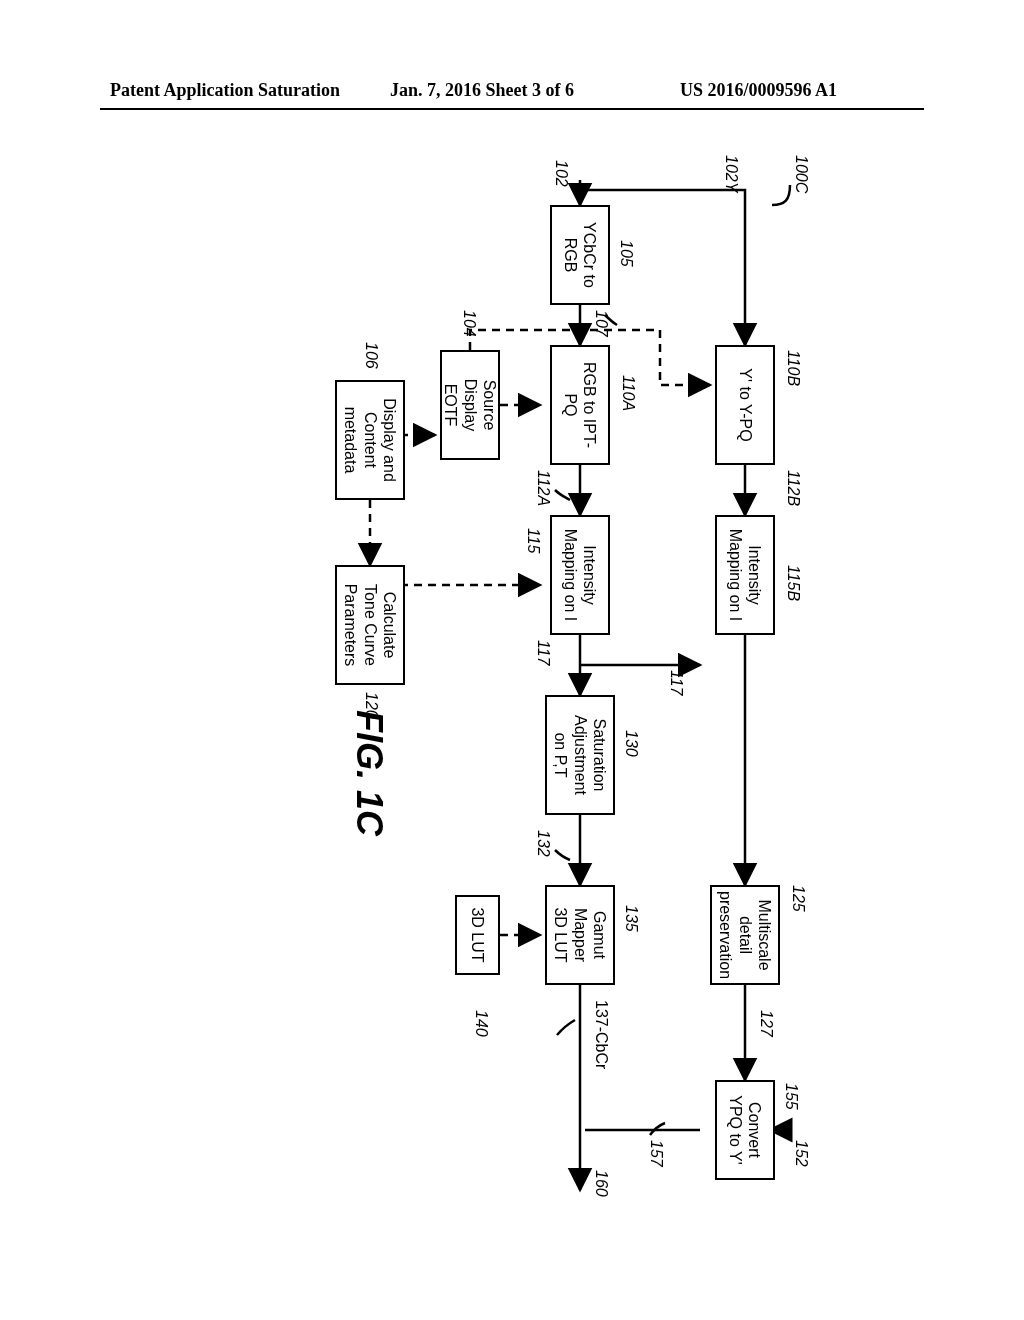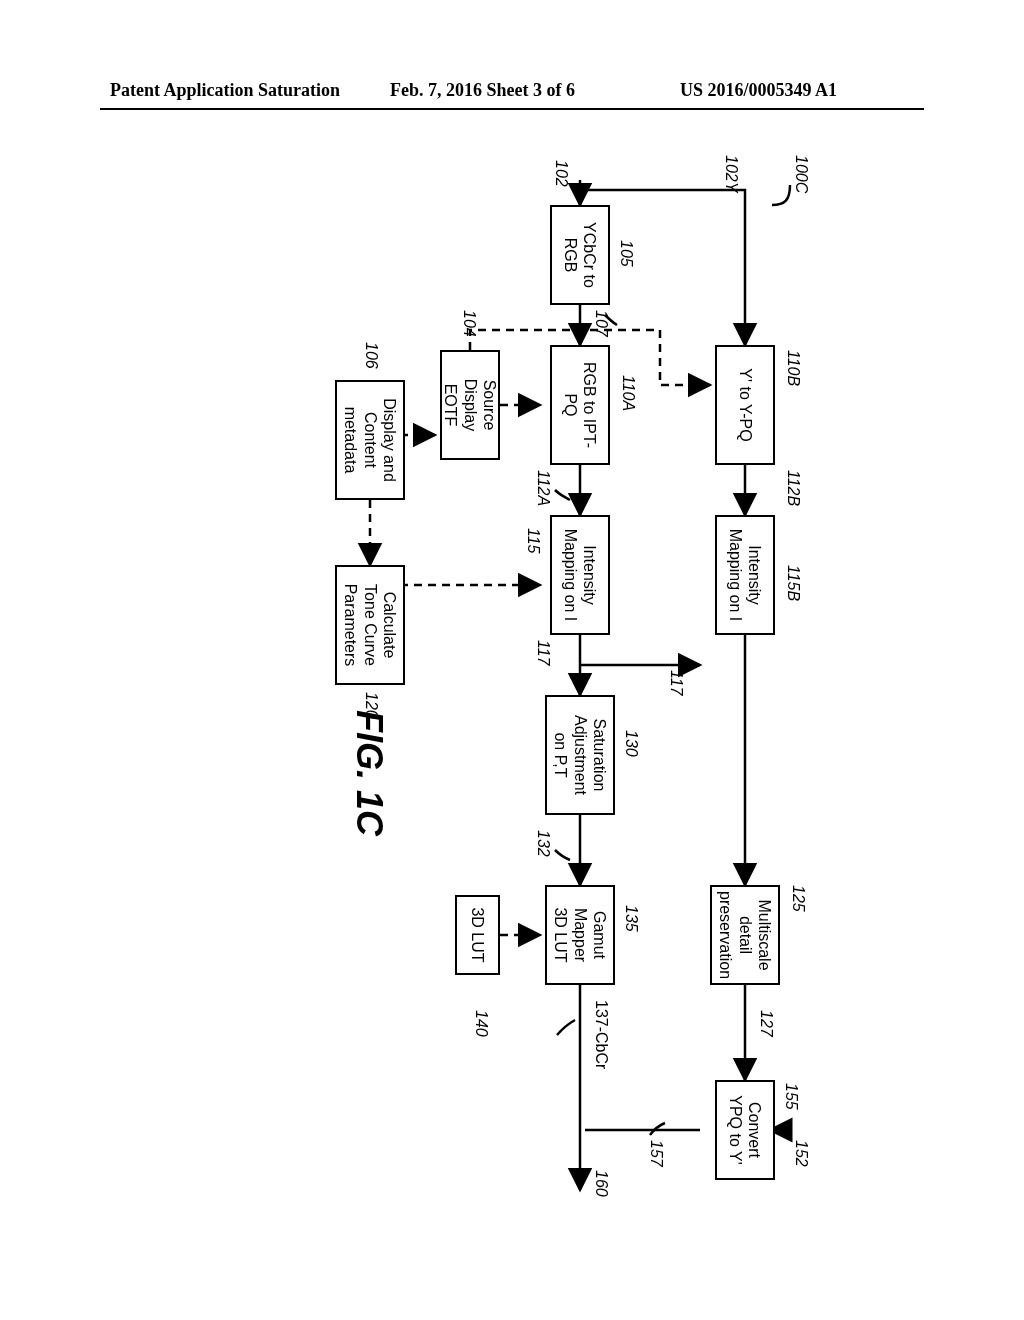--- a/index.html
+++ b/index.html
@@ -101,22 +101,22 @@
   }
   .arrowhead {
     fill: black;
   }
 </style>
 </head>
 <body>
 
 <div class="header">
   <span class="left">Patent Application Saturation</span>
-  <span class="center">Feb. 7, 2016   Sheet 3 of 6</span>
-  <span class="right">US 2016/0005349 A1</span>
+  <span class="center">Jan. 7, 2016   Sheet 3 of 6</span>
+  <span class="right">US 2016/0009596 A1</span>
 </div>
 <div class="header-line"></div>
 
 <div class="diagram">
   <div class="diagram-inner">
 
     <svg width="1100" height="560">
       <defs>
         <marker id="ah" markerWidth="12" markerHeight="12" refX="9" refY="5" orient="auto">
           <path d="M0,0 L10,5 L0,10 Z" class="arrowhead"></path>

